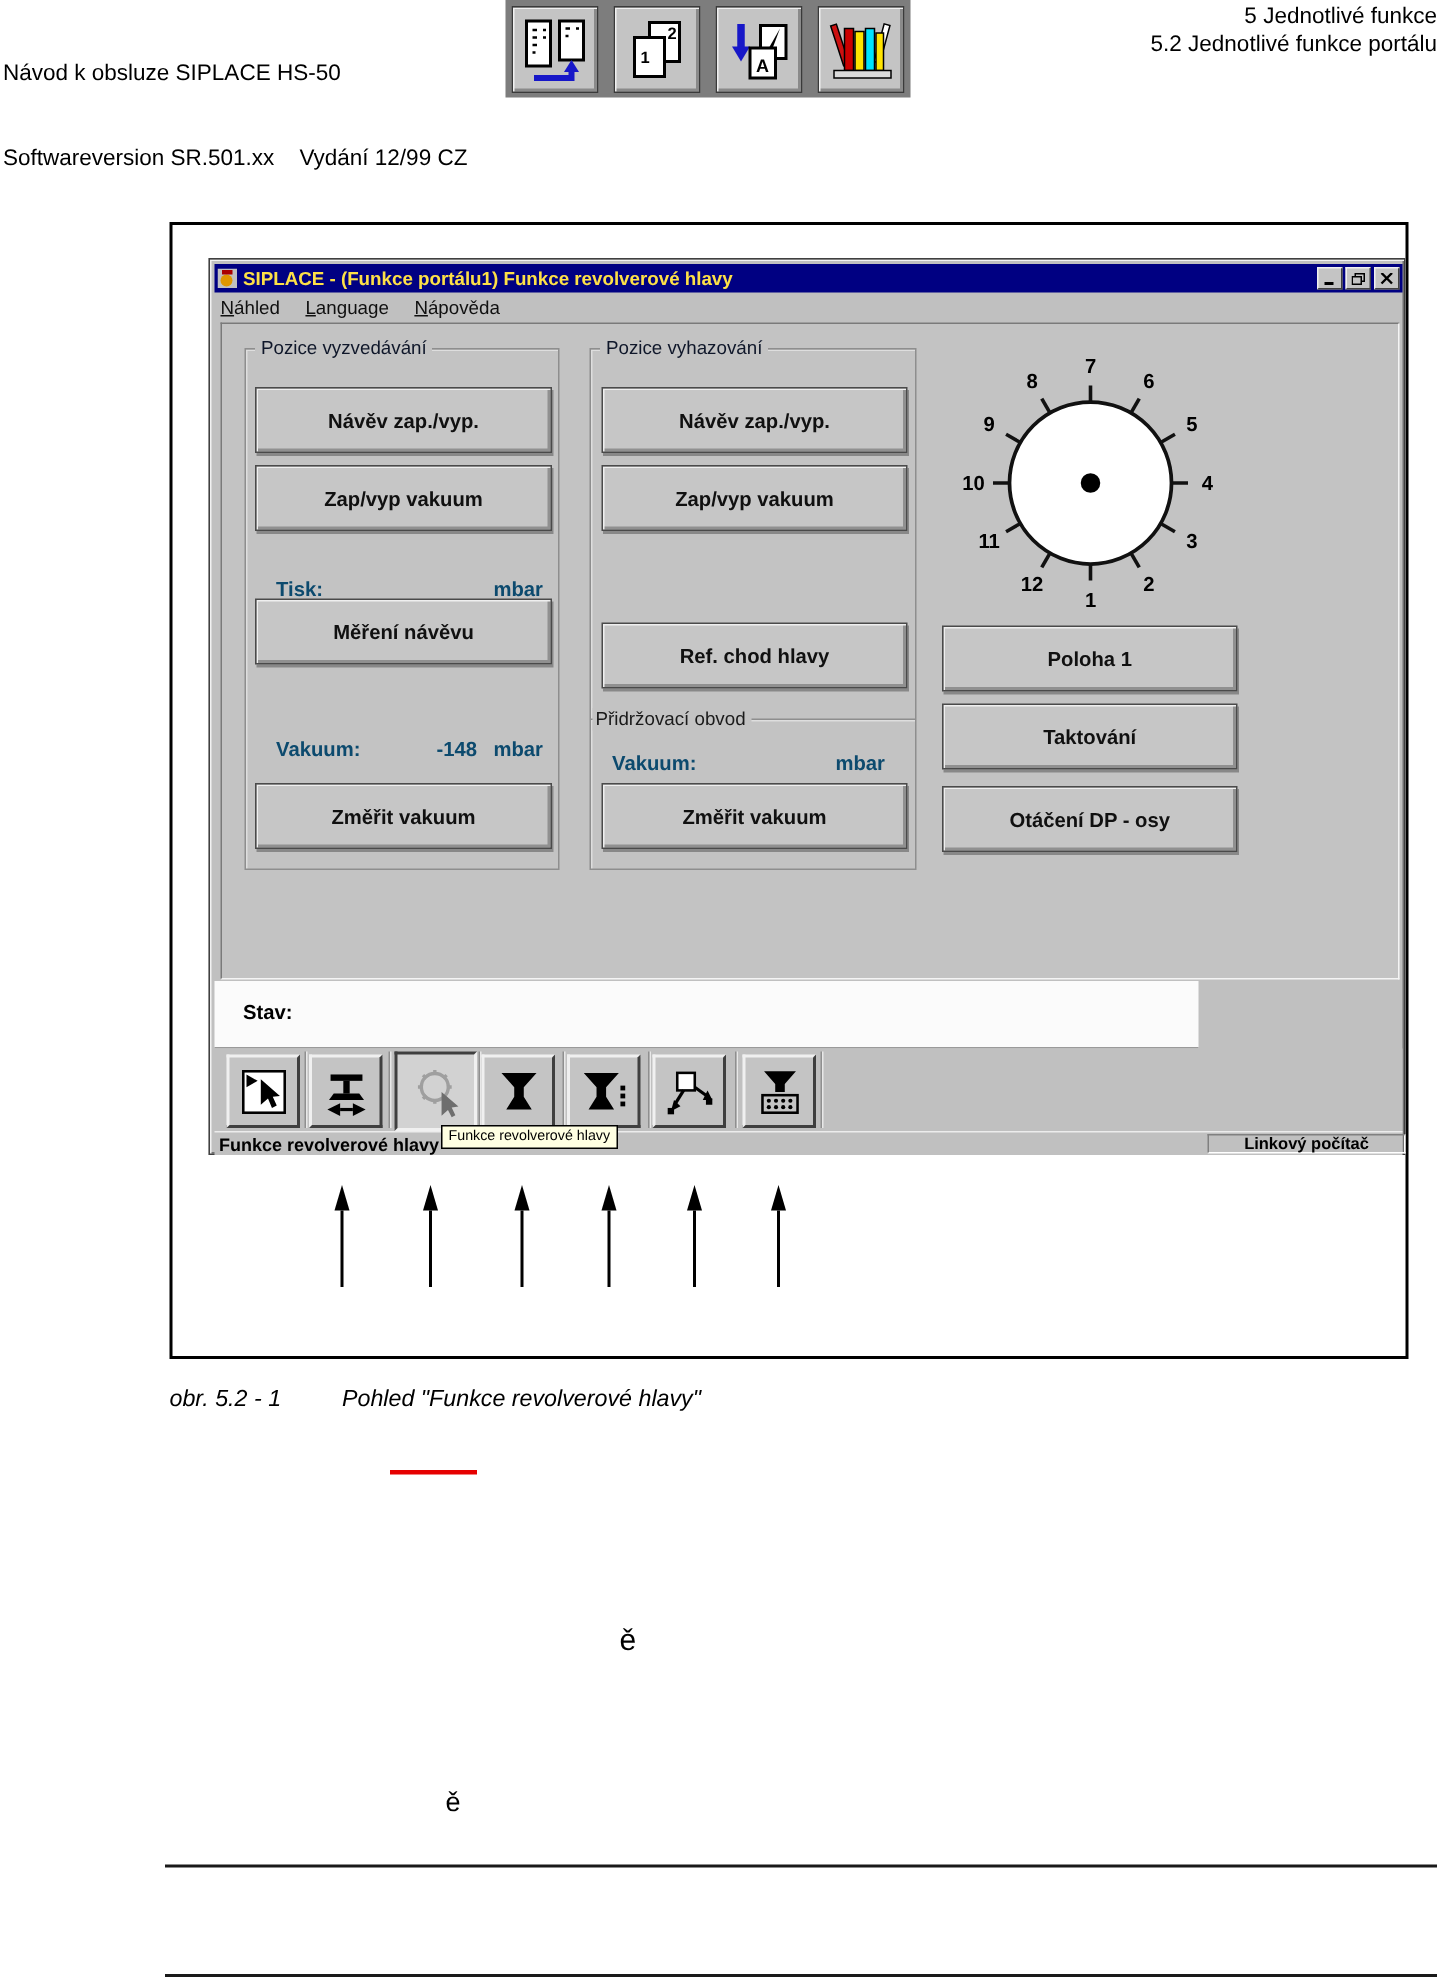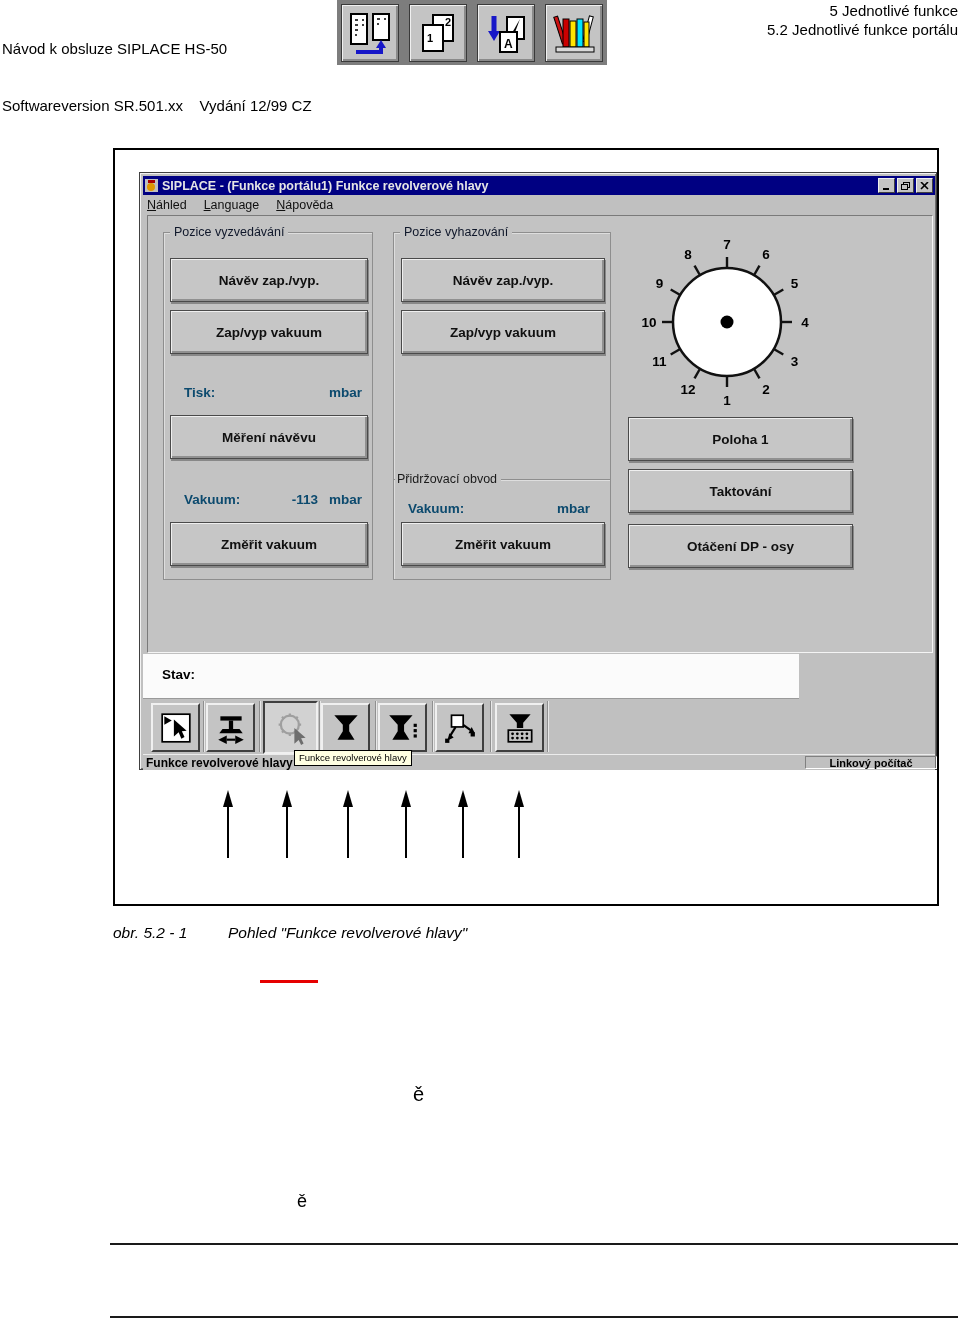--- a/index.html
+++ b/index.html
@@ -18,21 +18,21 @@
 
   
   .figure-frame { position:absolute; left:113px; top:148px; width:826px; height:758px;
                   border:2px solid #000; background:#fff; }
 
   
   .win { position:absolute; left:24px; top:22px; width:798px; height:598px; background:#c0c0c0;
          border:1px solid #404040; box-shadow: inset 1px 1px 0 #f2f2f2, inset -1px -1px 0 #707070; }
   .titlebar { position:absolute; left:3px; top:3px; width:792px; height:19px; background:#000082;
               display:flex; align-items:center; padding:0 2px; }
-  .title-text { color:#e5e5e5; font-size:12.5px; font-weight:bold; margin-left:4px; flex:1;
+  .title-text { color:#fde047; font-size:12.5px; font-weight:bold; margin-left:4px; flex:1;
                 white-space:nowrap; overflow:hidden; }
   .tbtn { width:17px; height:15px; background:#c4c4c4; flex:none; margin-left:2px;
           border-top:1px solid #f0f0f0; border-left:1px solid #f0f0f0;
           border-right:1px solid #404040; border-bottom:1px solid #404040;
           display:flex; align-items:center; justify-content:center; }
   .menubar { position:absolute; left:4px; top:23px; width:790px; height:18px; display:flex;
              align-items:center; font-size:12.5px; color:#101010; }
   .menu-item { margin-left:3px; margin-right:14px; }
 
   .client { position:absolute; left:7px; top:42px; width:786px; height:438px; background:#c3c3c3;
@@ -42,21 +42,21 @@
   .groupbox { position:absolute; border:1px solid #8e8e8e; box-shadow: inset 1px 1px 0 #dedede; }
   .gb-title { position:absolute; top:-8px; left:6px; background:#c3c3c3; padding:0 4px;
               font-size:12.5px; line-height:15px; color:#0f172a; white-space:nowrap; }
 
   .dlg-btn { position:absolute; height:44px; background:#c6c6c6; border:1px solid #4a4a4a;
              box-shadow: inset 1px 1px 0 #efefef, inset -2px -2px 0 #909090, 1px 2px 0 rgba(0,0,0,.3);
              font-family:"Liberation Sans",sans-serif; font-weight:bold; font-size:13.5px; color:#101010;
              display:flex; align-items:center; justify-content:center; white-space:nowrap; }
   .g1 .dlg-btn { left:6px; width:198px; }
   .g2 .dlg-btn { left:7px; width:204px; }
-  .rbtn { left:480px; width:225px; }
+  .rbtn { left:480px; width:197px; }
 
   .vrow { position:absolute; display:flex; justify-content:space-between; align-items:baseline;
           font-weight:bold; font-size:13.5px; color:#0c4a6e; }
   .g1 .vrow { left:20px; right:10px; }
   .g2 .vrow { left:14px; right:20px; }
   .vright { display:flex; gap:11px; }
 
   .sub-sep { position:absolute; left:0; right:0; height:1px; background:#8e8e8e; box-shadow:0 1px 0 #dedede; }
   .sub-title { position:absolute; background:#c3c3c3; padding:0 4px 0 2px; font-size:12.5px;
                line-height:15px; color:#1a1a1a; white-space:nowrap; }
@@ -202,35 +202,36 @@
         <div class="groupbox g1" style="left:15px; top:16px; width:210px; height:348px;">
           <span class="gb-title">Pozice vyzvedávání</span>
           <button class="dlg-btn" style="top:25px;">Návěv zap./vyp.</button>
           <button class="dlg-btn" style="top:77px;">Zap/vyp vakuum</button>
           <div class="vrow" style="top:152px;">
             <span>Tisk:</span>
             <span class="vright">
                 <span>mbar</span>
               </span>
           </div>
-          <button class="dlg-btn" style="top:182px;">Měření návěvu</button>
+          <button class="dlg-btn" style="top:166px;">Měření návěvu</button>
           <div class="vrow" style="top:259px;">
             <span>Vakuum:</span>
             <span class="vright">
-              <span>-113</span>
+              <span>-148</span>
               <span>mbar</span>
             </span>
           </div>
           <button class="dlg-btn" style="top:289px;">Změřit vakuum</button>
         </div>
 
         <div class="groupbox g2" style="left:245px; top:16px; width:218px; height:348px;">
           <span class="gb-title">Pozice vyhazování</span>
           <button class="dlg-btn" style="top:25px;">Návěv zap./vyp.</button>
           <button class="dlg-btn" style="top:77px;">Zap/vyp vakuum</button>
+          <button class="dlg-btn" style="top:182px;">Ref. chod hlavy</button>
           <div class="sub-sep" style="top:246px;"></div>
           <span class="sub-title" style="top:239px; left:1px;">Přidržovací obvod</span>
           <div class="vrow" style="top:268px;">
             <span>Vakuum:</span>
             <span class="vright">
                 <span>mbar</span>
               </span>
           </div>
           <button class="dlg-btn" style="top:289px;">Změřit vakuum</button>
         </div>

